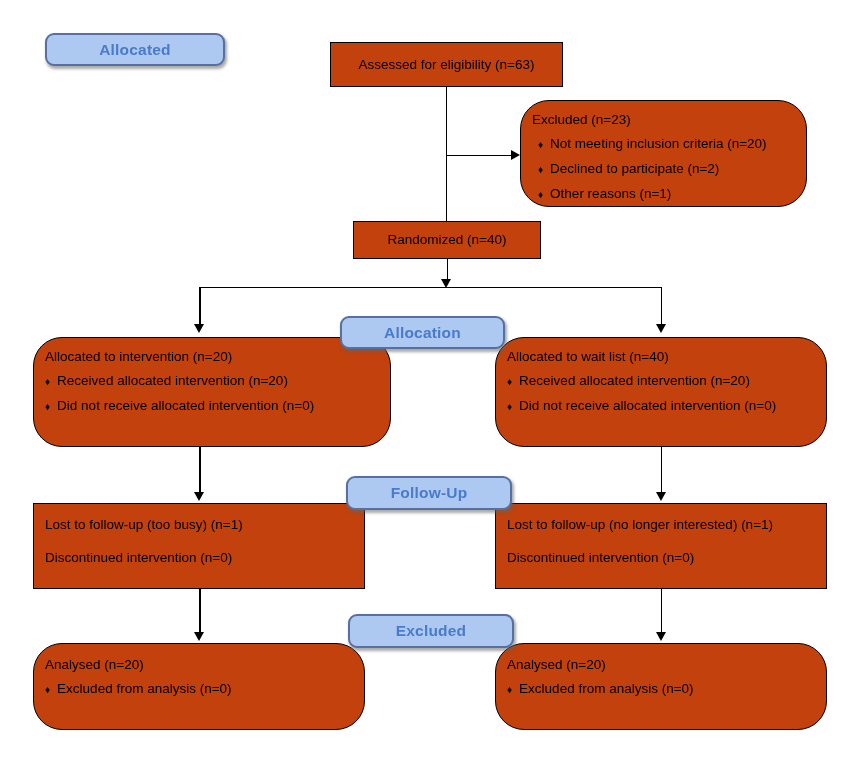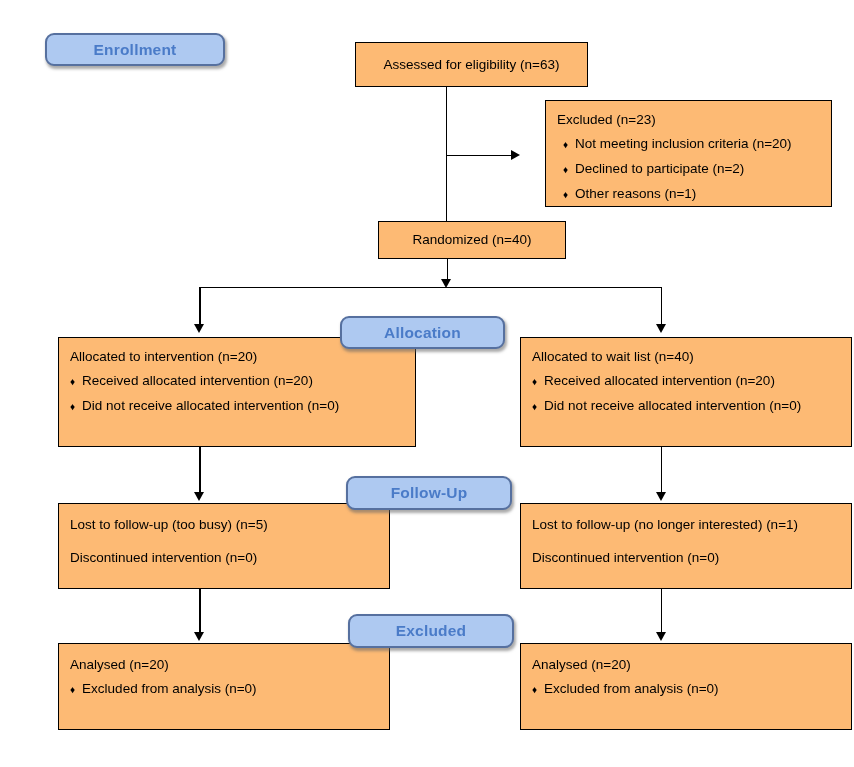--- a/index.html
+++ b/index.html
@@ -18,35 +18,34 @@
   .canvas{
     position:relative;
     width:854px;
     height:767px;
     background:var(--background);
     overflow:hidden;
   }
   
   .fbox{
     position:absolute;
-    background:#fdba74;
+    background:#c2410c;
     border:1.5px solid var(--box-border);
     box-sizing:border-box;
     font-size:13.5px;
     line-height:24px;
     color:#000;
-    margin-left:25px;
   }
   .fbox.center{
     display:flex;
     align-items:center;
     justify-content:center;
     text-align:center;
   }
-  .fbox.pad{padding:7px 11px 0 11px;}
+  .fbox.pad{padding:7px 11px 0 11px;border-radius:29px;}
   .bline{display:flex;align-items:baseline;}
   .bullet{
     font-size:10px;
     margin-right:7px;
     flex:0 0 auto;
   }
   .excl-indent .bline{padding-left:6px;}
   .gap-top{margin-top:11px;}
   
   .stage{
@@ -79,21 +78,21 @@
     border-top:5.5px solid transparent;
     border-bottom:5.5px solid transparent;
     border-left:9px solid #000;
   }
 </style>
 </head>
 <body>
 
 <div class="canvas">
 
-  <div class="stage" style="left:45px;top:33px;width:180px;height:33px;">Enrollment</div>
+  <div class="stage" style="left:45px;top:33px;width:180px;height:33px;">Allocated</div>
   <div class="stage" style="left:340px;top:316px;width:165px;height:33px;">Allocation</div>
   <div class="stage" style="left:346px;top:476px;width:166px;height:34px;">Follow-Up</div>
   <div class="stage" style="left:348px;top:614px;width:166px;height:34px;">Excluded</div>
 
   <div class="vline" style="left:445.5px;top:86px;height:135px;"></div>
 
   <div class="hline" style="left:446px;top:154.5px;width:66px;"></div>
   <div class="arr-right" style="left:511px;top:150px;"></div>
 
   <div class="vline" style="left:446.5px;top:259px;height:21px;"></div>
@@ -161,21 +160,21 @@
       <span class="bullet">♦</span>
       <span>Received allocated intervention (n=20)</span>
     </div>
     <div class="bline">
       <span class="bullet">♦</span>
       <span>Did not receive allocated intervention (n=0)</span>
     </div>
   </div>
 
   <div class="fbox" style="left:33px;top:503px;width:332px;height:86px;padding:10px 11px 0 11px;line-height:22px;">
-    <div>Lost to follow-up (too busy) (n=5)</div>
+    <div>Lost to follow-up (too busy) (n=1)</div>
     <div class="gap-top">Discontinued intervention (n=0)</div>
   </div>
 
   <div class="fbox" style="left:495px;top:503px;width:332px;height:86px;padding:10px 11px 15px 11px;line-height:22px;">
     <div>Lost to follow-up (no longer interested) (n=1)</div>
     <div class="gap-top">Discontinued intervention (n=0)</div>
   </div>
 
   <div class="fbox pad" style="left:33px;top:643px;width:332px;height:87px;padding-top:9px;">
     <div>Analysed (n=20)</div>

